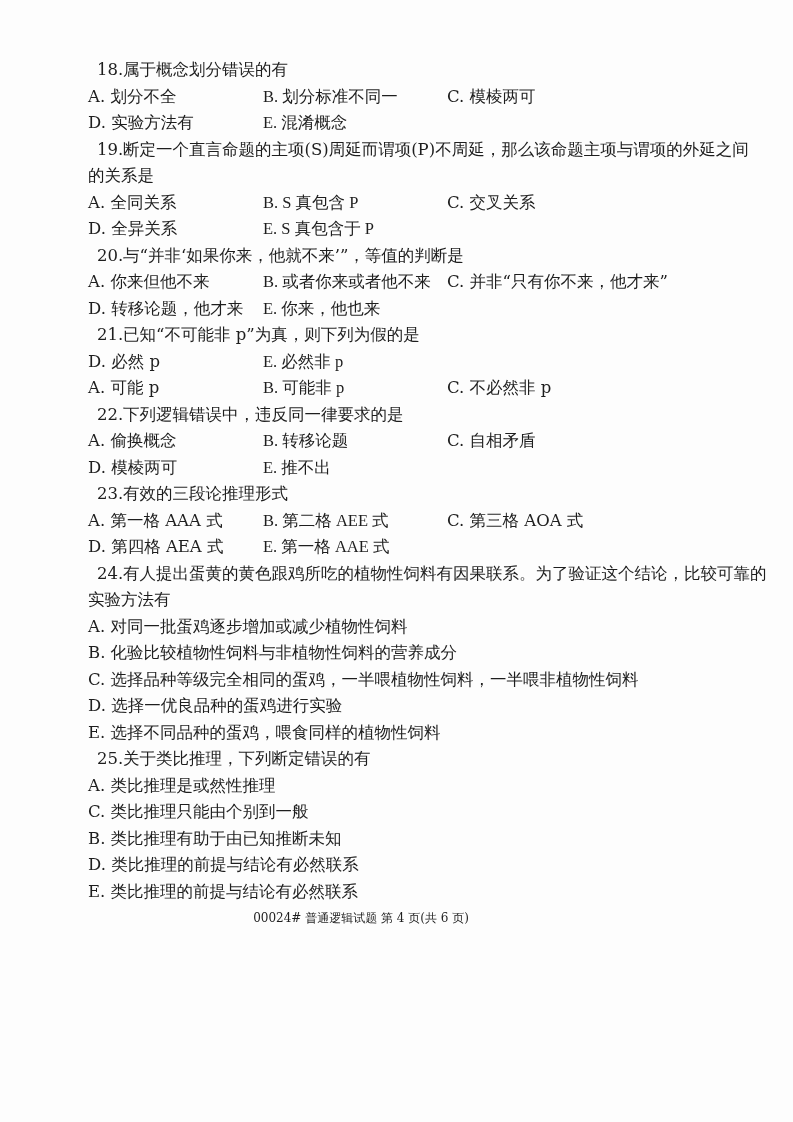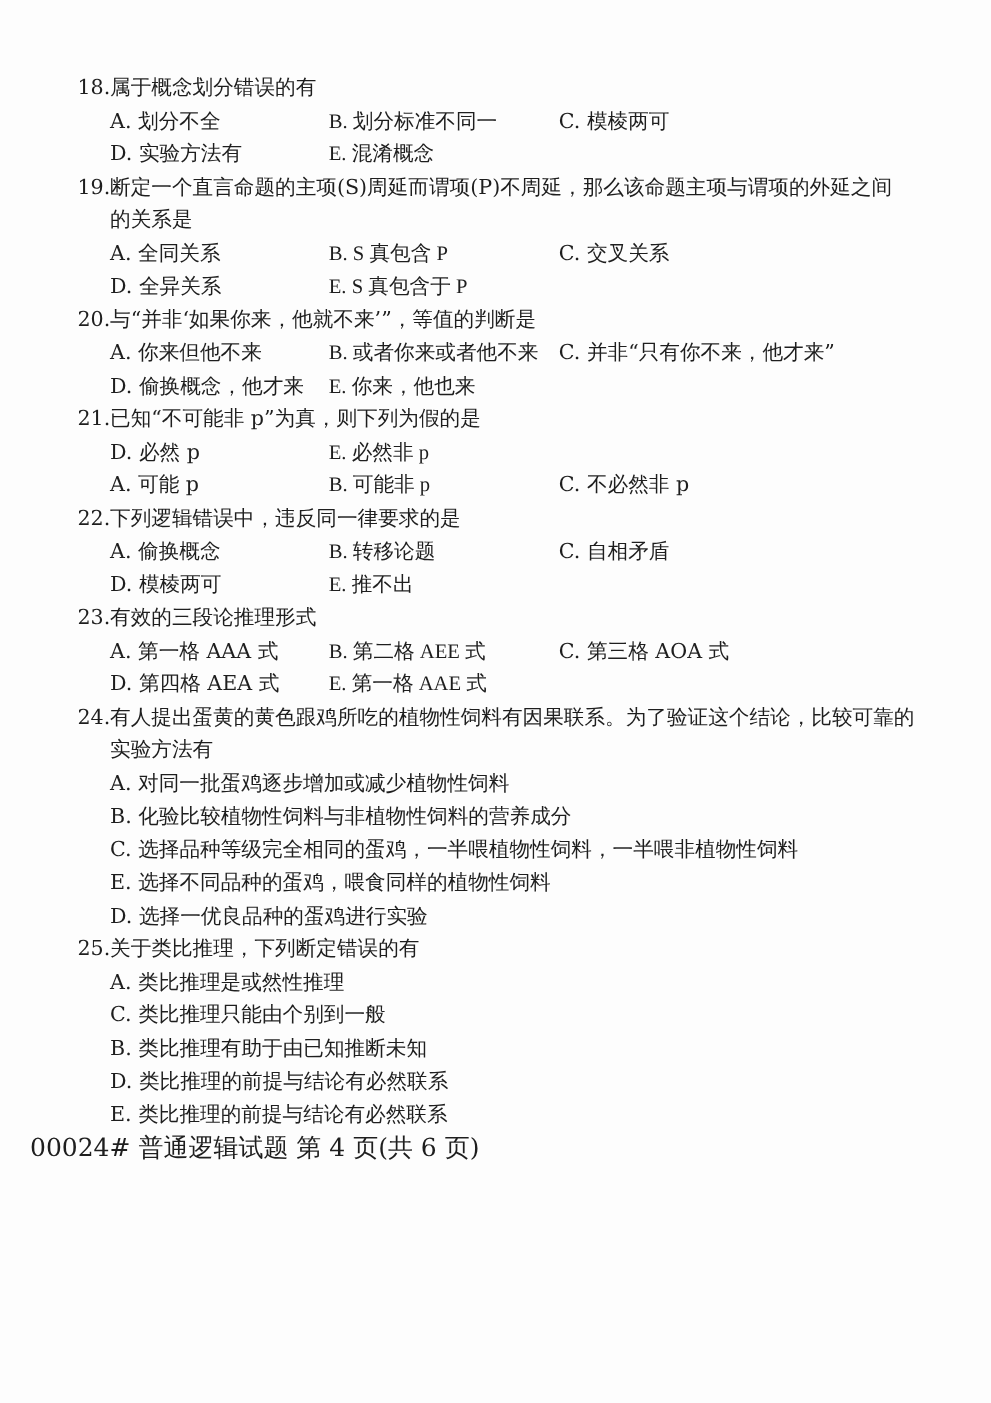--- a/index.html
+++ b/index.html
@@ -14,38 +14,38 @@
     overflow: hidden;
   }
   .doc {
     position: absolute;
     left: 62px;
     top: 57px;
     width: 674px;
     font-size: 16.5px;
     line-height: 26.5px;
   }
-  .q-head { white-space: nowrap; }
+  .q-head { white-space: nowrap; margin-left: 35px; }
   .q-num {
     display: inline-block;
     width: 26px;
     vertical-align: top;
   }
   .q-title { display: inline; }
   .q-cont { padding-left: 26px; }
   .opt-row { display: flex; padding-left: 26px; align-items: flex-end; }
   .opt-a { width: 175px; flex: 0 0 auto; }
   .opt-b { width: 184px; flex: 0 0 auto; font-family: Liberation Serif, serif; }
   .opt-c { flex: 1 1 auto; }
   .opt-full { padding-left: 26px; }
   .footer {
     position: relative;
     left: -38px;
-    text-align: left;
-    font-size: 20px;
+    text-align: center;
+    font-size: 12px;
   }
 </style>
 </head>
 <body>
 
 <div class="page">
   <div class="doc">
 
     <div>
       <div class="q-head">
@@ -81,21 +81,21 @@
     <div>
       <div class="q-head">
         <span class="q-num">20.</span><span class="q-title">与“并非‘如果你来，他就不来’”，等值的判断是</span>
       </div>
       <div class="opt-row">
         <span class="opt-a">A. 你来但他不来</span>
         <span class="opt-b">B. 或者你来或者他不来</span>
         <span class="opt-c">C. 并非“只有你不来，他才来”</span>
       </div>
       <div class="opt-row">
-        <span class="opt-a">D. 偷换概念，他才来</span>
+        <span class="opt-a">D. 转移论题，他才来</span>
         <span class="opt-b">E. 你来，他也来</span>
       </div>
     </div>
 
     <div>
       <div class="q-head">
         <span class="q-num">21.</span><span class="q-title">已知“不可能非 p”为真，则下列为假的是</span>
       </div>
       <div class="opt-row">
         <span class="opt-a">D. 必然 p</span>
@@ -139,22 +139,22 @@
     </div>
 
     <div>
       <div class="q-head">
         <span class="q-num">24.</span><span class="q-title">有人提出蛋黄的黄色跟鸡所吃的植物性饲料有因果联系。为了验证这个结论，比较可靠的</span>
       </div>
       <div class="q-cont">实验方法有</div>
       <div class="opt-full">A. 对同一批蛋鸡逐步增加或减少植物性饲料</div>
       <div class="opt-full">B. 化验比较植物性饲料与非植物性饲料的营养成分</div>
       <div class="opt-full">C. 选择品种等级完全相同的蛋鸡，一半喂植物性饲料，一半喂非植物性饲料</div>
+      <div class="opt-full">D. 选择一优良品种的蛋鸡进行实验</div>
       <div class="opt-full">E. 选择不同品种的蛋鸡，喂食同样的植物性饲料</div>
-      <div class="opt-full">D. 选择一优良品种的蛋鸡进行实验</div>
     </div>
 
     <div>
       <div class="q-head">
         <span class="q-num">25.</span><span class="q-title">关于类比推理，下列断定错误的有</span>
       </div>
       <div class="opt-full">A. 类比推理是或然性推理</div>
       <div class="opt-full">C. 类比推理只能由个别到一般</div>
       <div class="opt-full">B. 类比推理有助于由已知推断未知</div>
       <div class="opt-full">D. 类比推理的前提与结论有必然联系</div>

